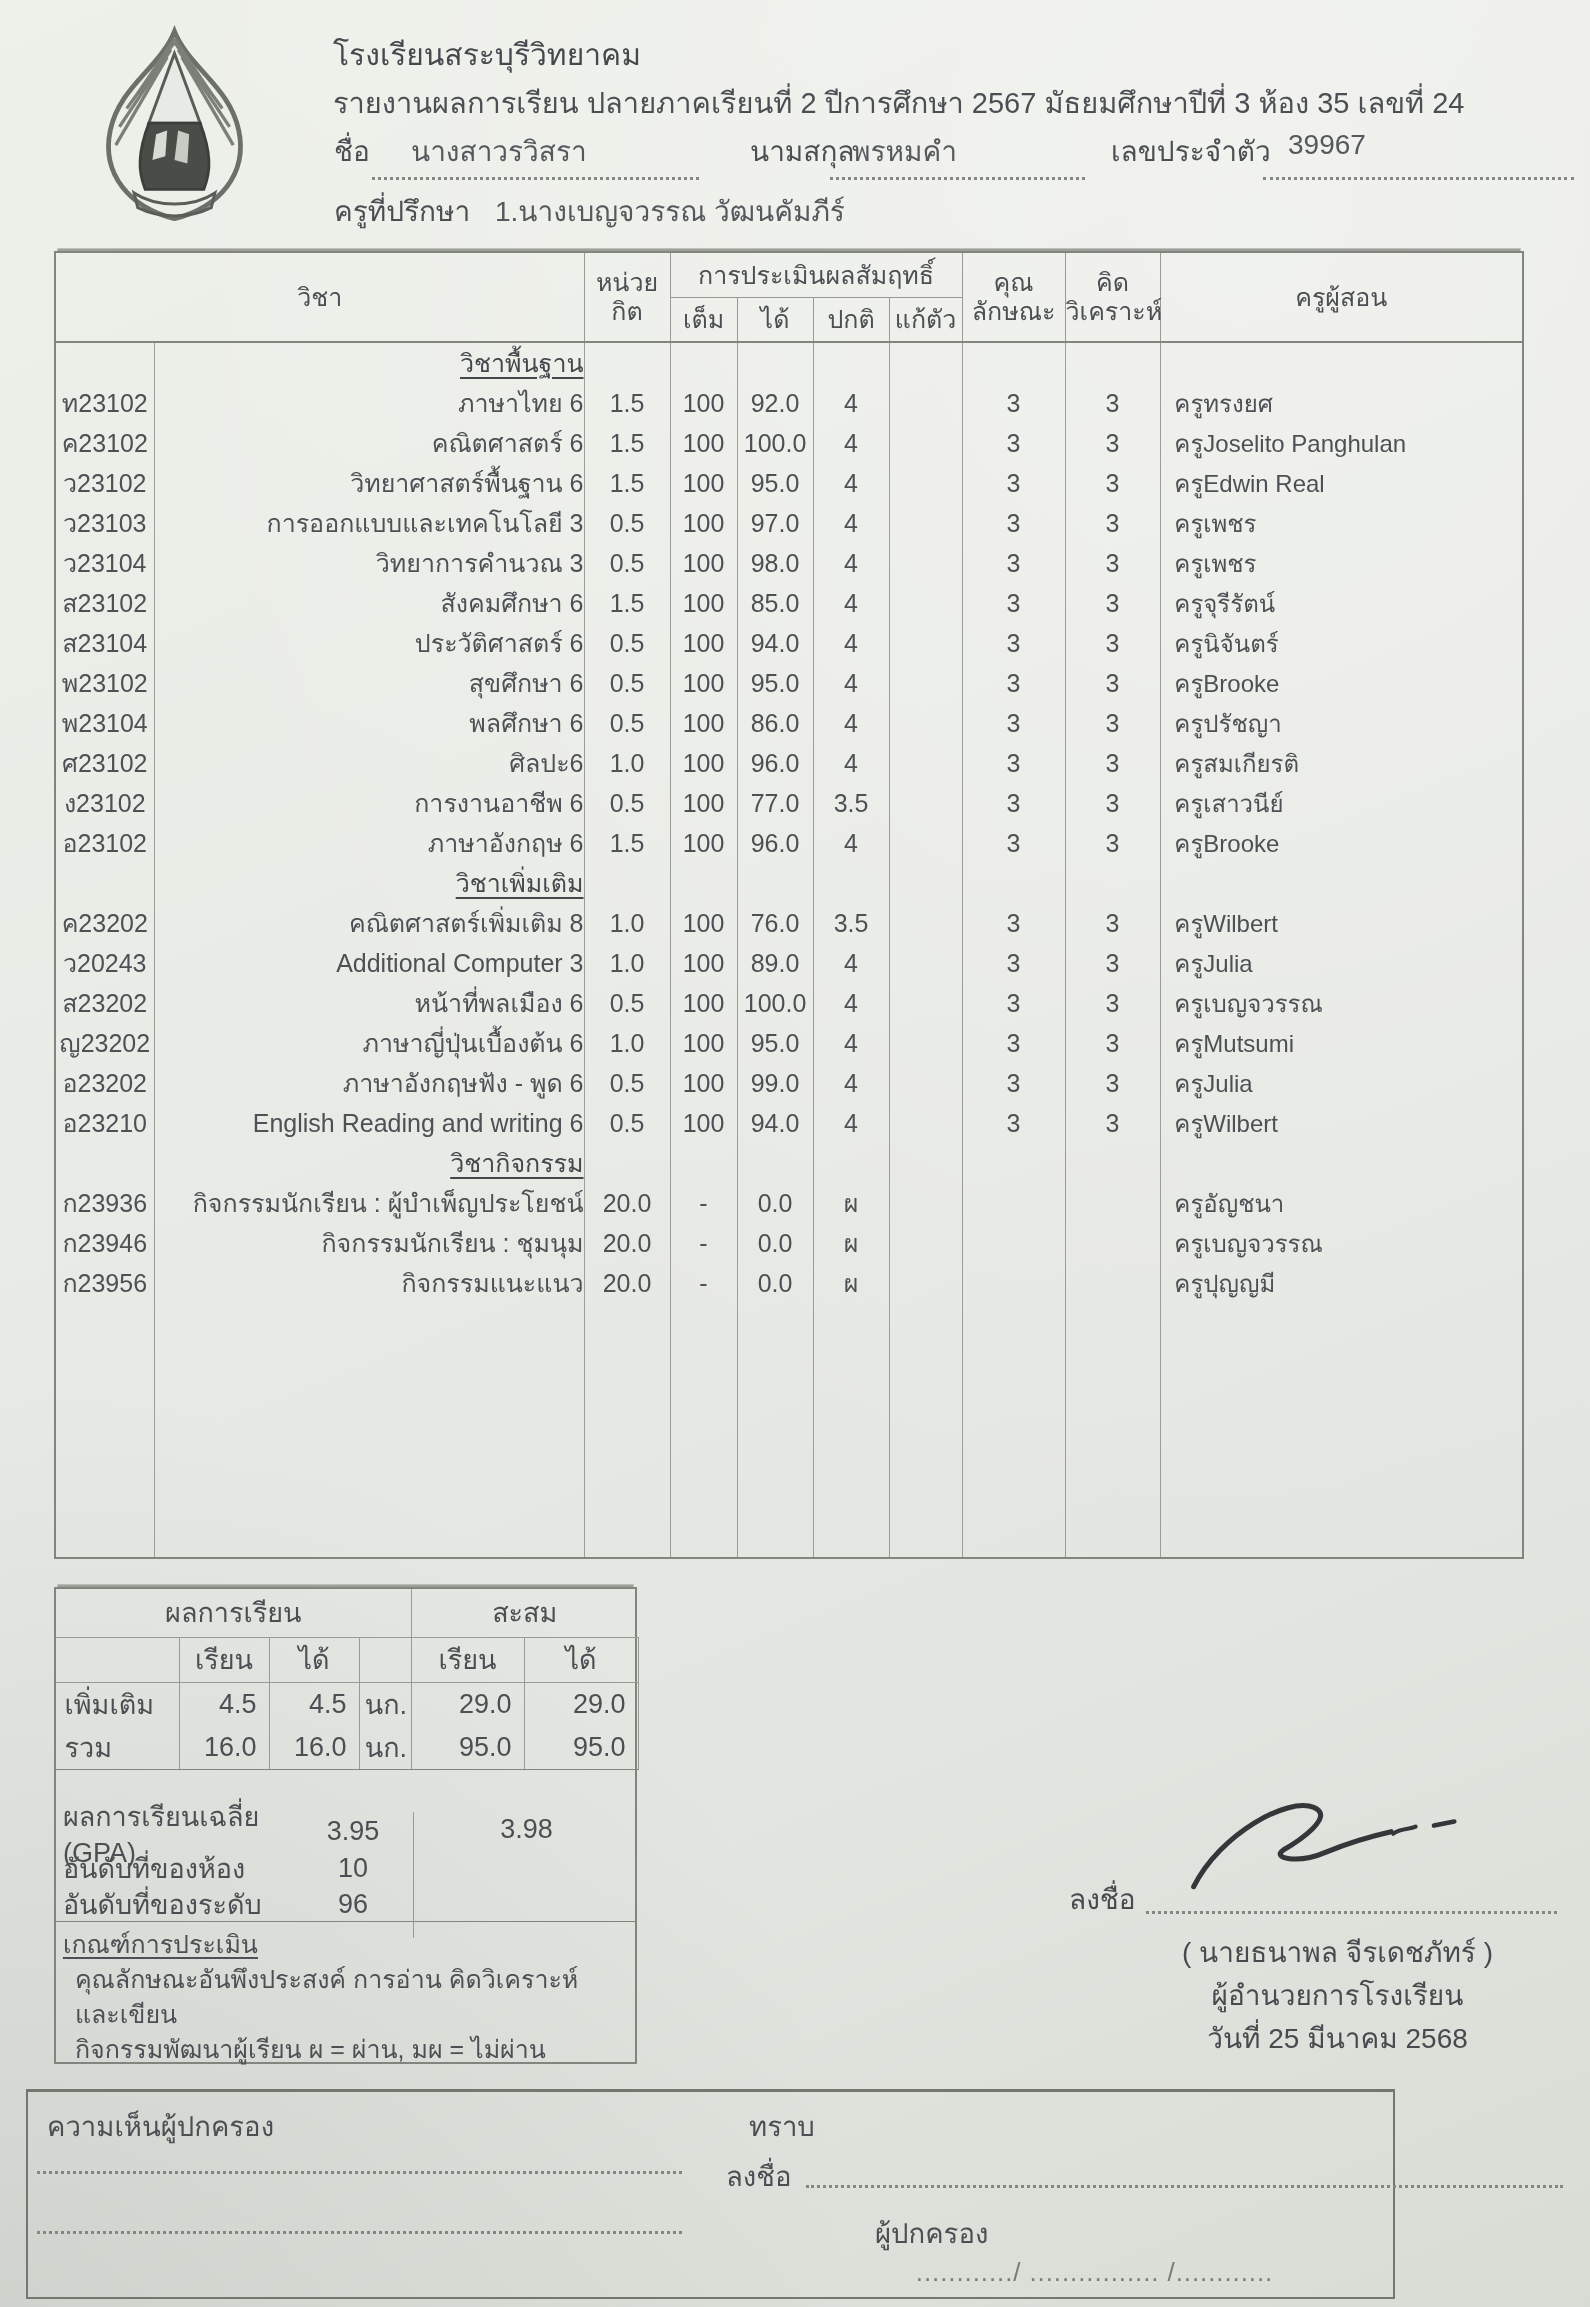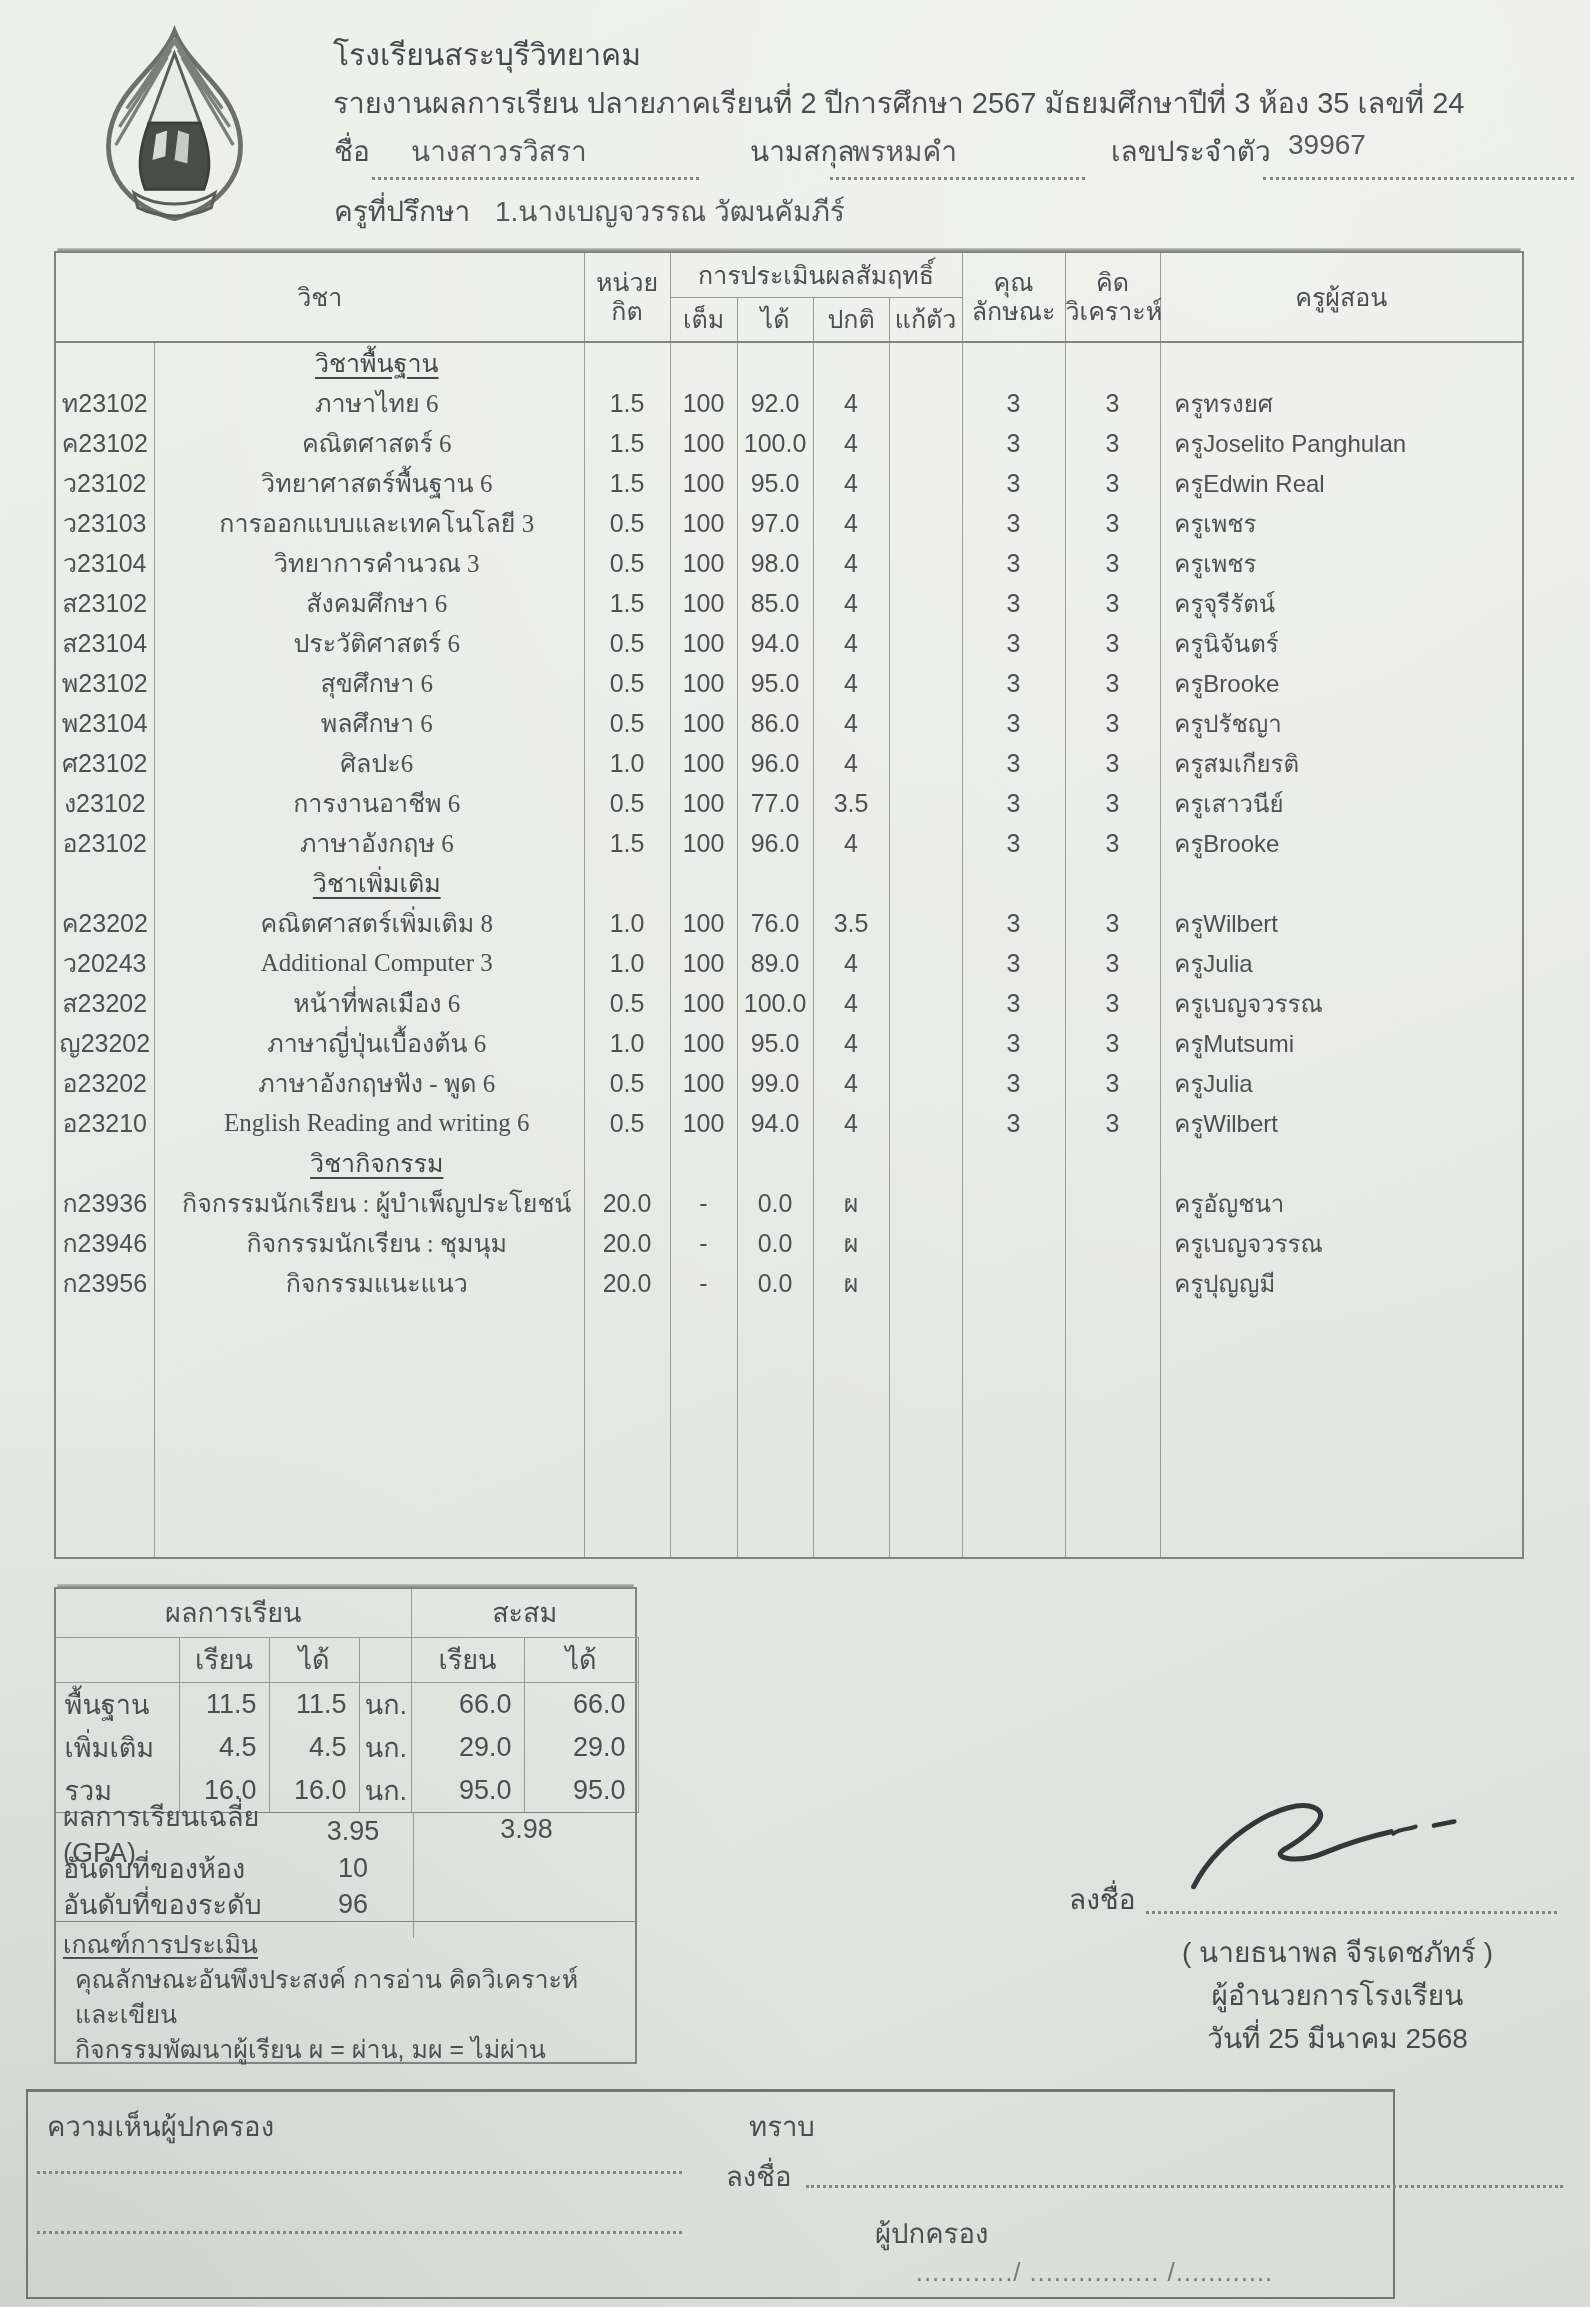--- a/index.html
+++ b/index.html
@@ -41,21 +41,21 @@
     font-weight:normal; font-size:25px; color:#4b4e52;
     height:45px; vertical-align:middle; text-align:center;
   }
   .grades thead { border-bottom:2.6px solid #82857e; }
   .grades .two-line span { display:block; line-height:29px; }
   .grades tbody td {
     border-left:1.7px solid #9b9e97; border-right:1.7px solid #9b9e97;
     height:39px; vertical-align:middle; color:#4d5054;
   }
   .grades td.c-code { text-align:center; }
-  .grades td.c-name { text-align:center; padding-left:15.5px;font-family:Liberation Serif, serif; }
+  .grades td.c-name { text-align:right; padding-left:15.5px; }
   .grades td.c-credit, .grades td.c-full, .grades td.c-score,
   .grades td.c-grade, .grades td.c-retake, .grades td.c-trait,
   .grades td.c-think { text-align:center; }
   .grades td.c-teacher { text-align:left; padding-left:13.8px; font-size:24px; }
   .grades tr.section-row .sec-title {
     text-decoration:underline; text-underline-offset:5.2px;
     text-decoration-thickness:1.7px; color:#44474b;
   }
   .grades tr.filler td { height:255px; }
 
@@ -512,28 +512,20 @@
           <th style="border-left:none;"></th>
           <th class="nob">เรียน</th>
           <th class="nob">ได้</th>
           <th class="nob"></th>
           <th class="nob">เรียน</th>
           <th class="nob">ได้</th>
         </tr>
       </thead>
       <tbody>
           <tr>
-            <td class="rowlabel">พื้นฐาน</td>
-            <td class="num">11.5</td>
-            <td class="num">11.5</td>
-            <td class="unit">นก.</td>
-            <td class="num">66.0</td>
-            <td class="num">66.0</td>
-          </tr>
-          <tr>
             <td class="rowlabel">เพิ่มเติม</td>
             <td class="num">4.5</td>
             <td class="num">4.5</td>
             <td class="unit">นก.</td>
             <td class="num">29.0</td>
             <td class="num">29.0</td>
           </tr>
           <tr>
             <td class="rowlabel">รวม</td>
             <td class="num">16.0</td>

